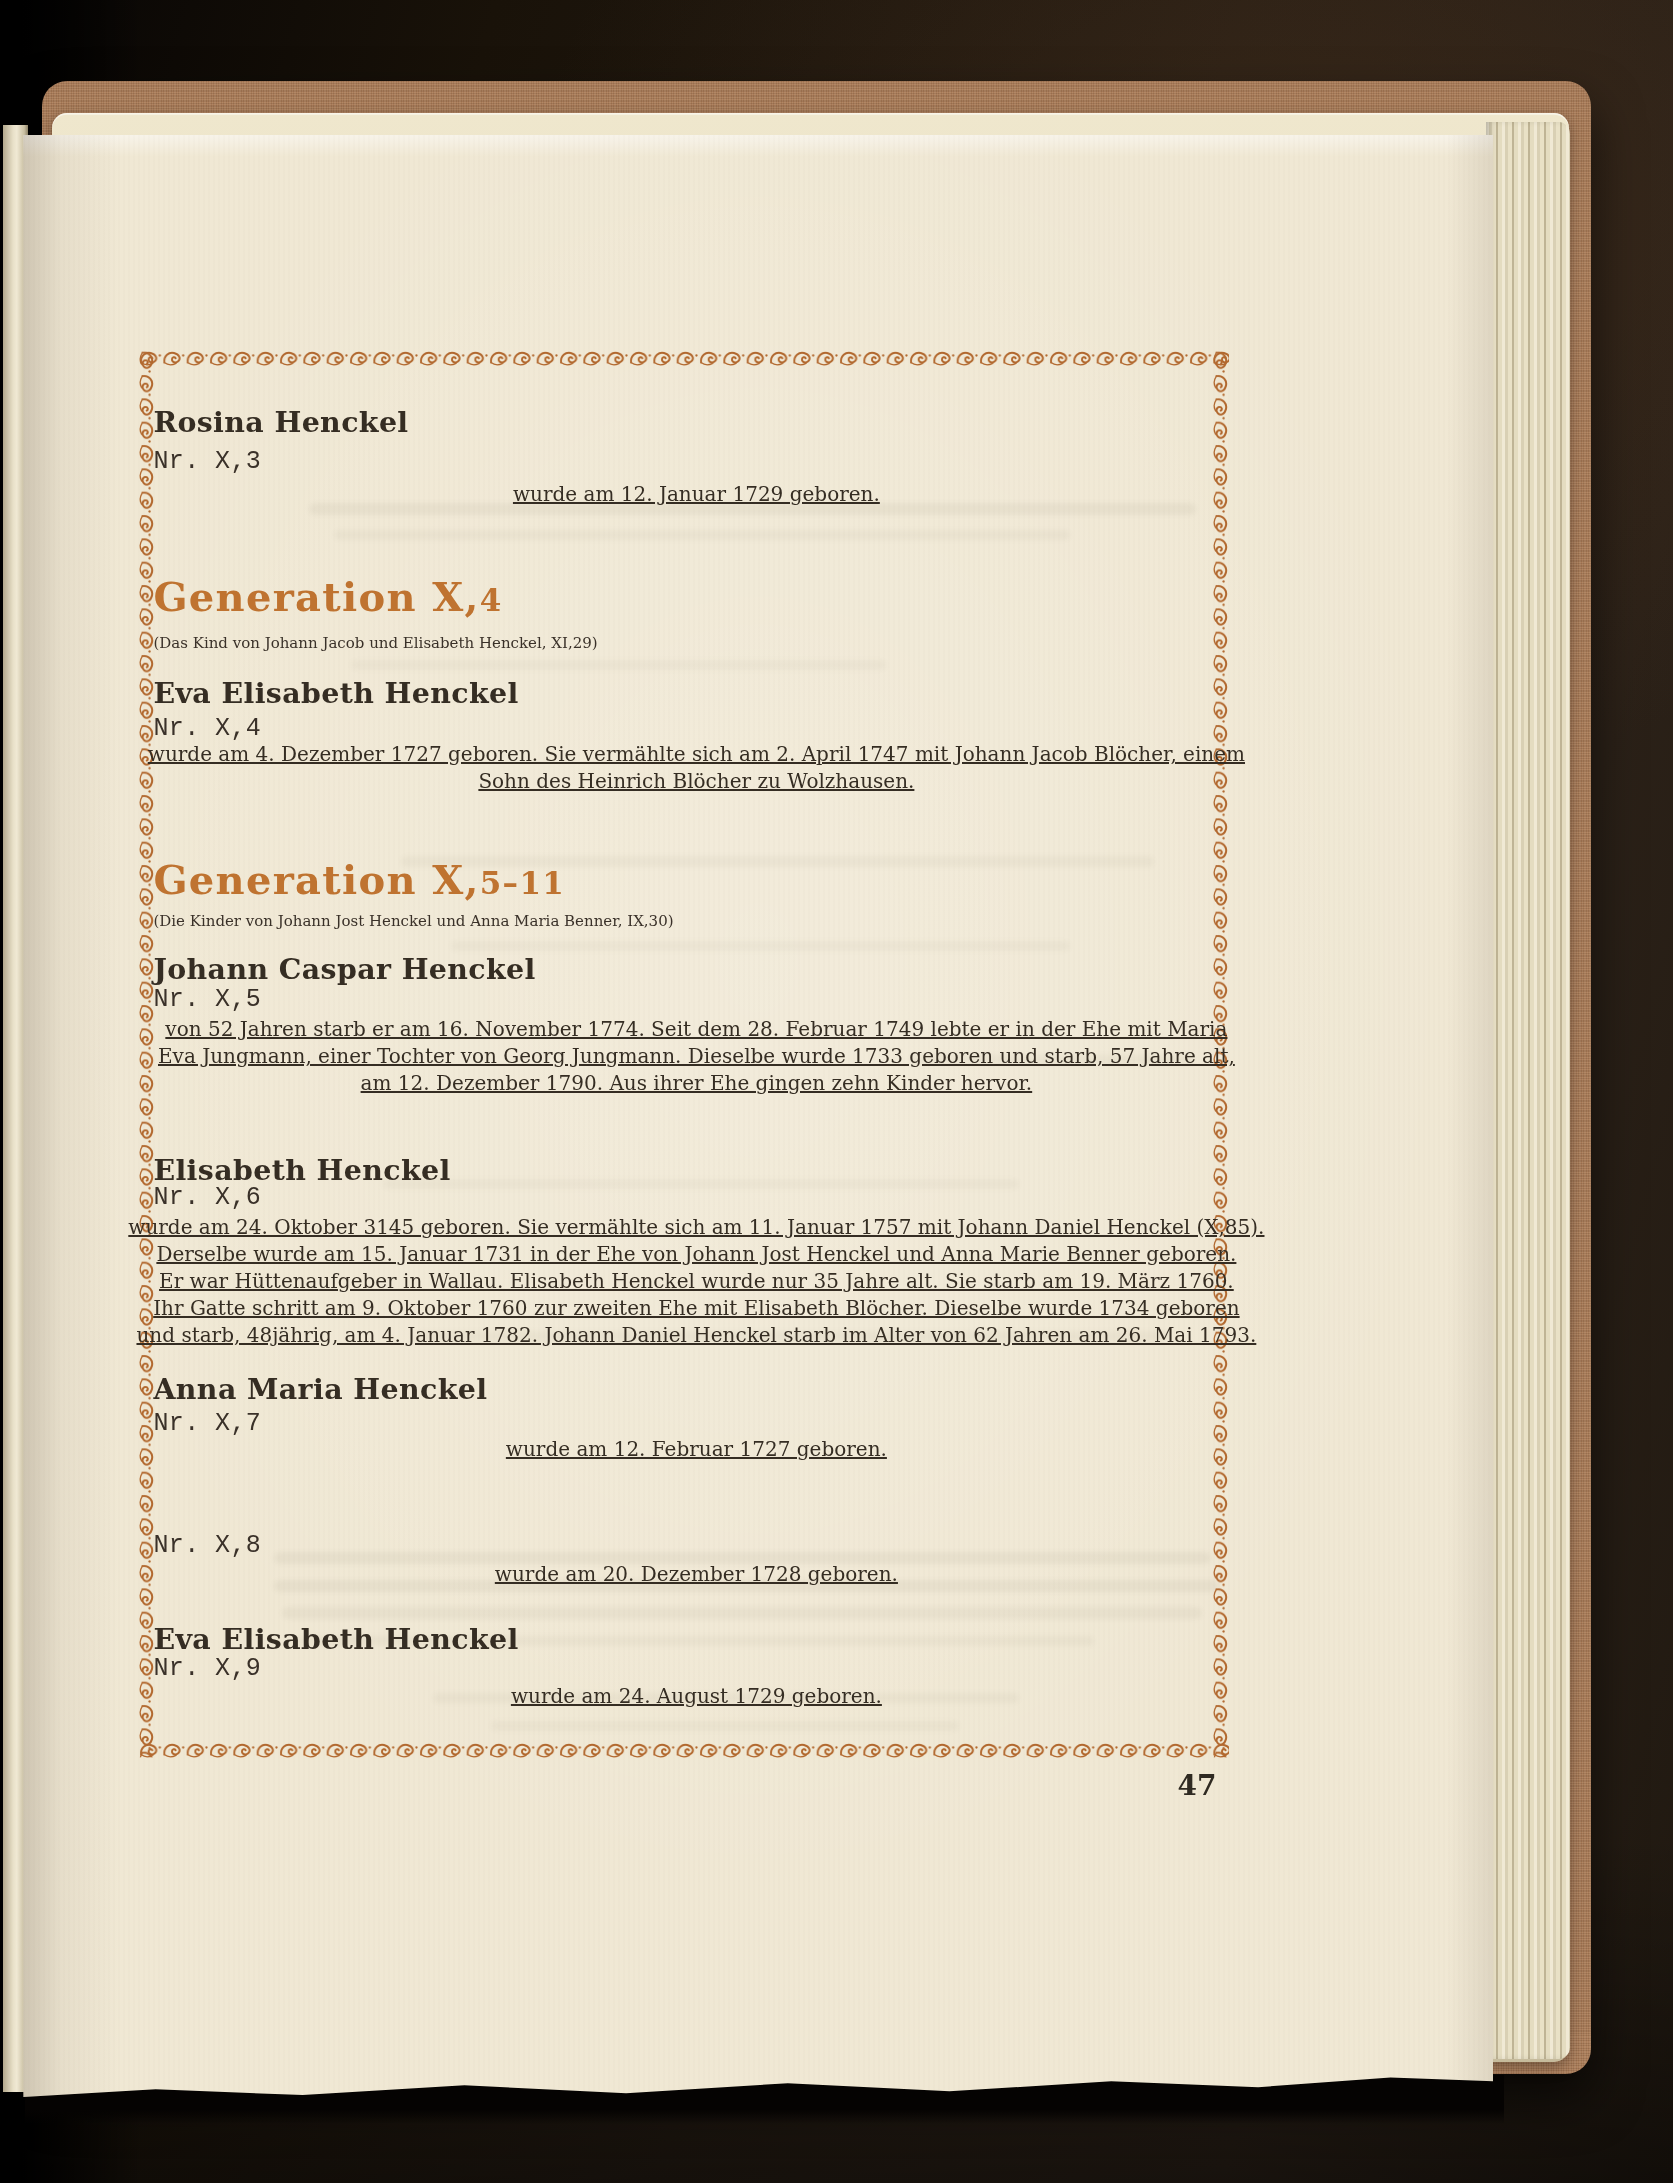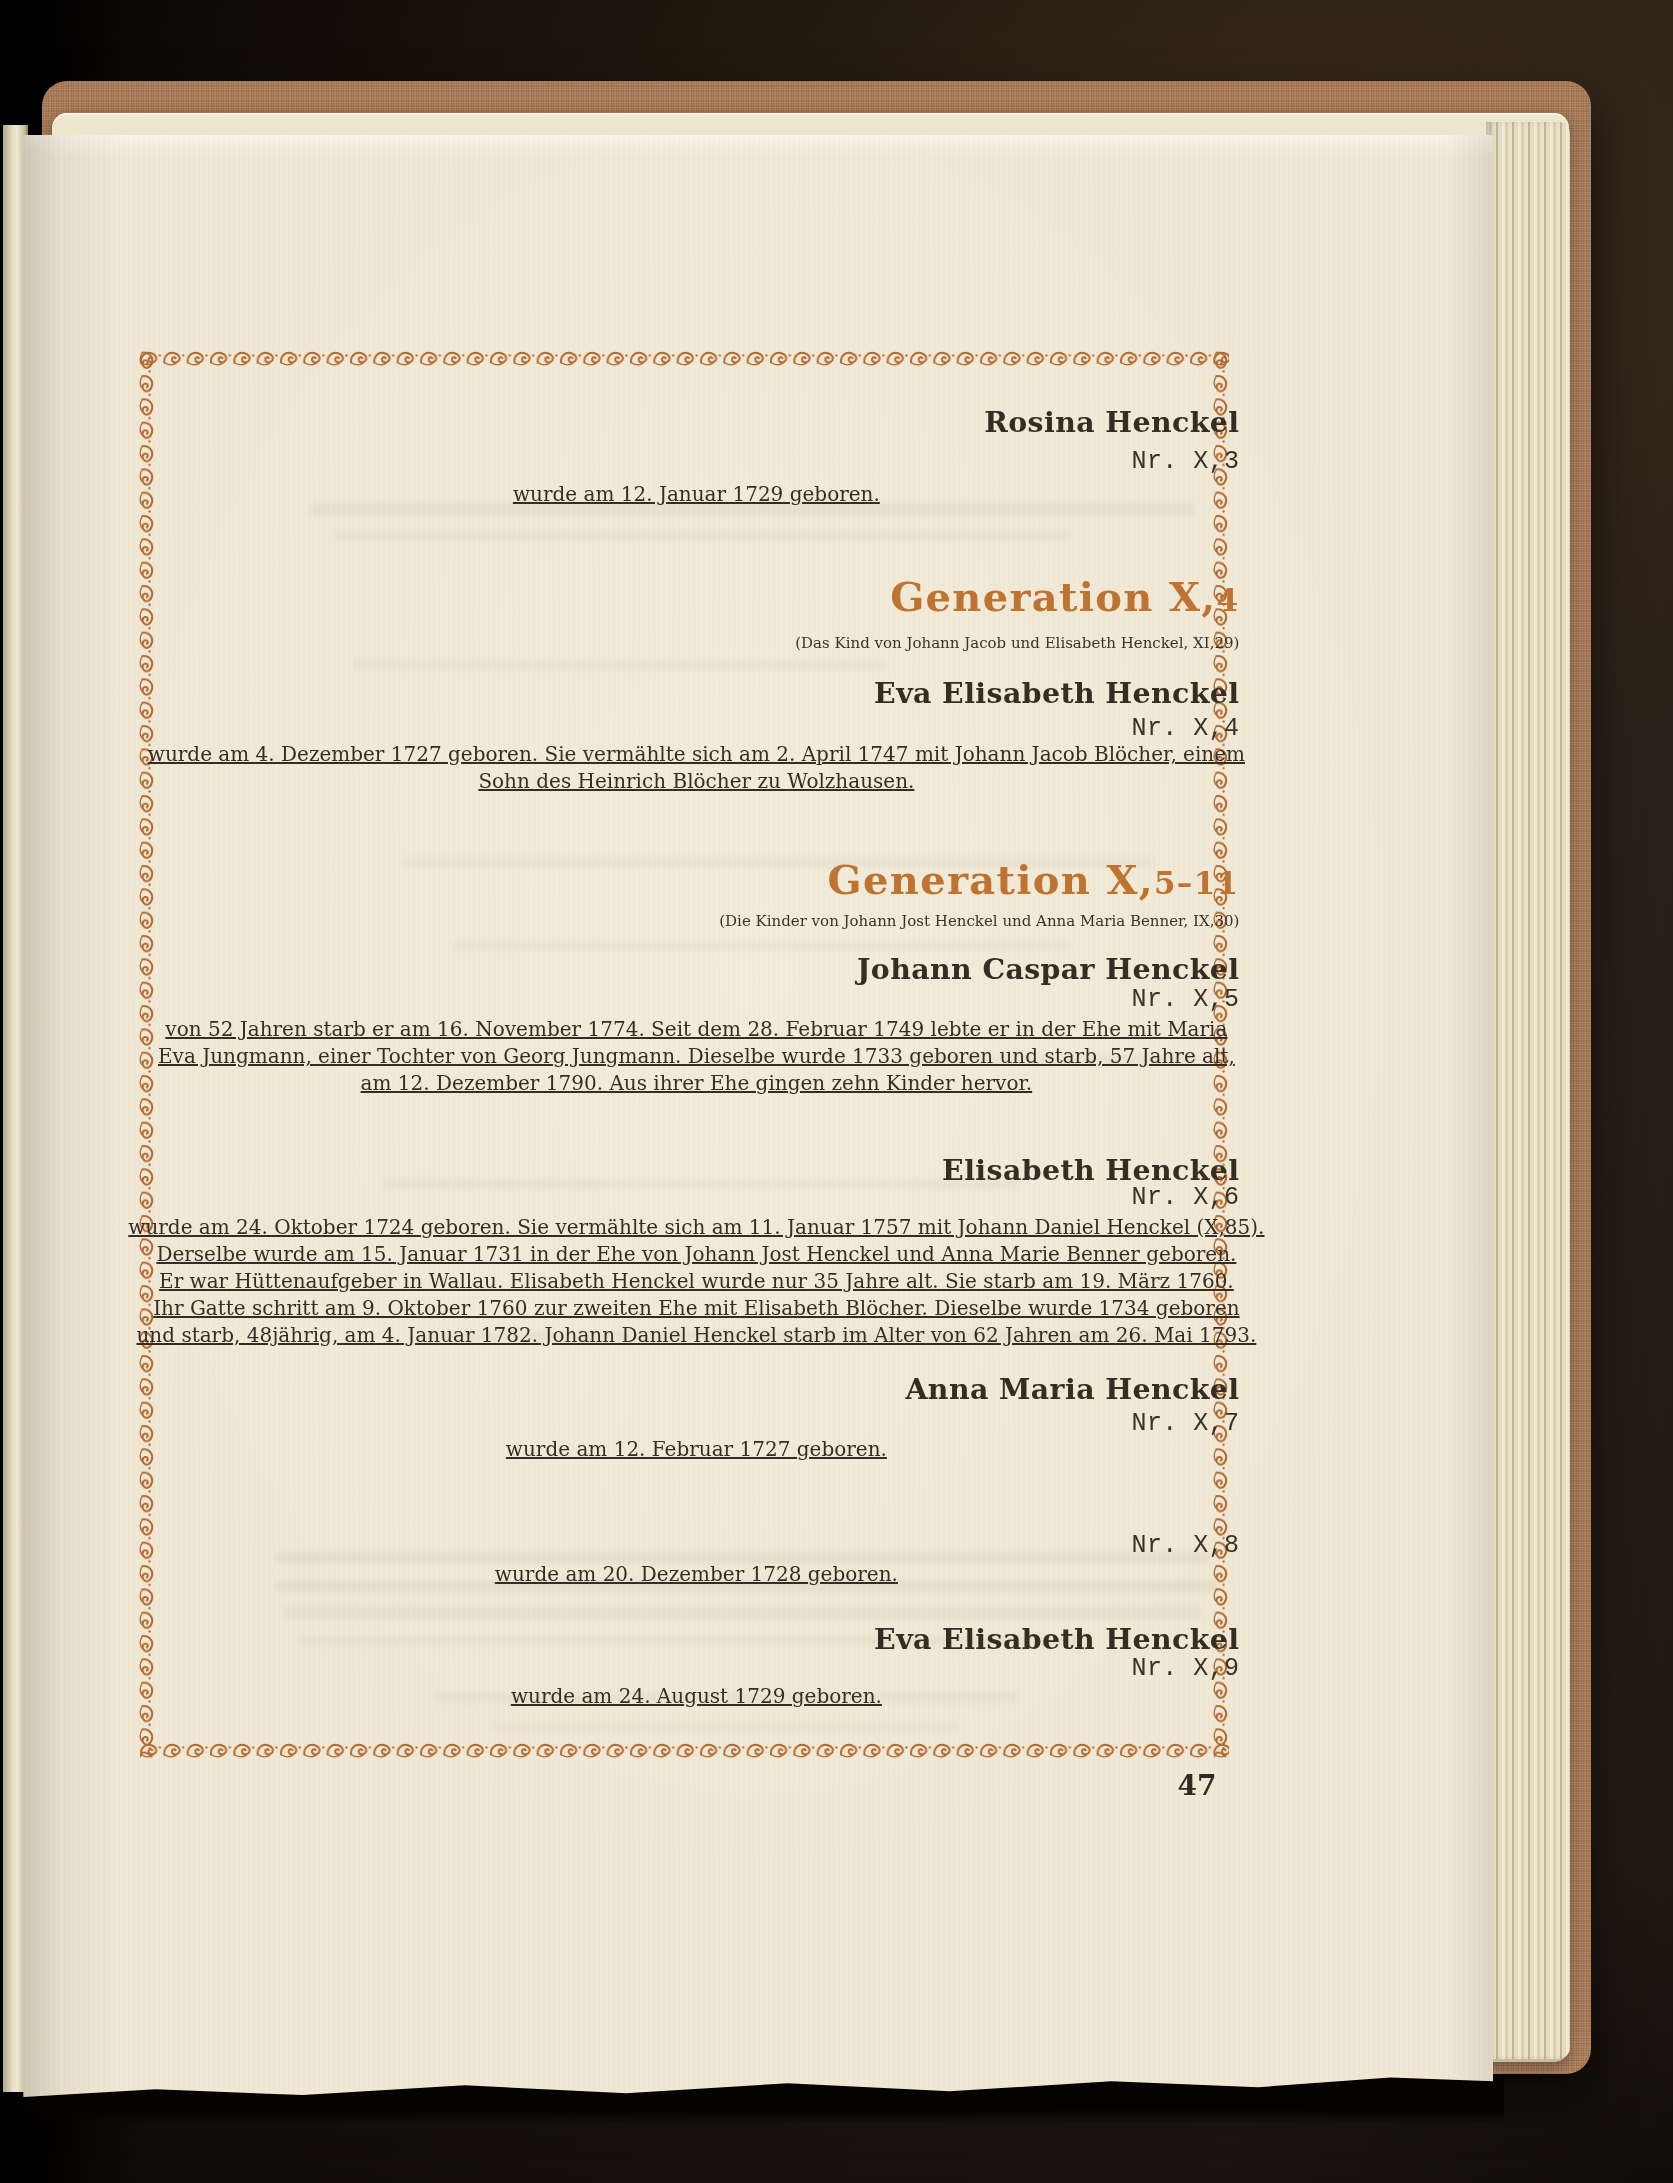--- a/index.html
+++ b/index.html
@@ -34,21 +34,21 @@
     background-image:
       repeating-linear-gradient(90deg, rgba(120,100,70,0.02) 0 2.5px, rgba(0,0,0,0) 2.5px 5px),
       linear-gradient(90deg, rgba(70,55,40,0.20) 0, rgba(70,55,40,0.06) 38px, rgba(0,0,0,0) 96px),
       linear-gradient(270deg, rgba(70,55,40,0.10) 0, rgba(0,0,0,0) 46px),
       linear-gradient(180deg, rgba(255,255,255,0.5) 0, rgba(0,0,0,0) 22px),
       radial-gradient(1004px 1338px at 50% 42%, rgba(255,255,255,0.16), rgba(0,0,0,0) 72%);
     clip-path:polygon(0% 0%,100% 0%,100% 99.0%,93% 98.8%,84% 99.3%,74% 99.0%,63% 99.5%,
       52% 99.1%,41% 99.6%,30% 99.2%,19% 99.7%,9% 99.4%,0% 99.8%);}
   .bleed{position:absolute;border-radius:6.7px;background:#7d7660;filter:blur(2.5px);z-index:1;}
   .orn{position:absolute;z-index:2;}
-  .txt{position:absolute;left:130px;width:1086px;text-align:right;z-index:3;color:#352d23;}
+  .txt{position:absolute;left:130px;width:1086px;text-align:left;z-index:3;color:#352d23;}
   .name{font-weight:700;font-size:28.4px;line-height:37px;letter-spacing:0.4px;}
   .nr{font-size:25px;line-height:23.4px;color:#3a3129;letter-spacing:0.4px;font-family:Liberation Mono, monospace;}
   .gen{font-weight:700;font-size:40px;line-height:50px;color:#bf7330;letter-spacing:1.3px;}
   .gen .idx{font-size:31px;}
   .sub{font-size:15px;line-height:23.4px;color:#3a3129;}
   .para{display:flex;flex-direction:column;align-items:center;line-height:27px;}
   .pline{font-size:20px;white-space:nowrap;color:#352d23;text-decoration:underline;}
   .pagenum{position:absolute;left:1136px;top:1634px;width:75px;text-align:center;z-index:3;
     font-weight:700;font-size:28px;color:#2f2a22;}
 </style>
@@ -149,21 +149,21 @@
     <div class="txt nr" style="top:853px">Nr. X,5</div>
     <div class="txt para" style="top:881px">
       <div class="pline">von 52 Jahren starb er am 16. November 1774. Seit dem 28. Februar 1749 lebte er in der Ehe mit Maria</div>
       <div class="pline">Eva Jungmann, einer Tochter von Georg Jungmann. Dieselbe wurde 1733 geboren und starb, 57 Jahre alt,</div>
       <div class="pline">am 12. Dezember 1790. Aus ihrer Ehe gingen zehn Kinder hervor.</div>
     </div>
 
     <div class="txt name" style="top:1017px">Elisabeth Henckel</div>
     <div class="txt nr" style="top:1051px">Nr. X,6</div>
     <div class="txt para" style="top:1079px">
-      <div class="pline">wurde am 24. Oktober 1724 geboren. Sie vermählte sich am 11. Januar 1757 mit Johann Daniel Henckel (X,85).</div>
+      <div class="pline">wurde am 24. Oktober 3145 geboren. Sie vermählte sich am 11. Januar 1757 mit Johann Daniel Henckel (X,85).</div>
       <div class="pline">Derselbe wurde am 15. Januar 1731 in der Ehe von Johann Jost Henckel und Anna Marie Benner geboren.</div>
       <div class="pline">Er war Hüttenaufgeber in Wallau. Elisabeth Henckel wurde nur 35 Jahre alt. Sie starb am 19. März 1760.</div>
       <div class="pline">Ihr Gatte schritt am 9. Oktober 1760 zur zweiten Ehe mit Elisabeth Blöcher. Dieselbe wurde 1734 geboren</div>
       <div class="pline">und starb, 48jährig, am 4. Januar 1782. Johann Daniel Henckel starb im Alter von 62 Jahren am 26. Mai 1793.</div>
     </div>
 
     <div class="txt name" style="top:1236px">Anna Maria Henckel</div>
     <div class="txt nr" style="top:1277px">Nr. X,7</div>
     <div class="txt para" style="top:1301px">
       <div class="pline">wurde am 12. Februar 1727 geboren.</div>

